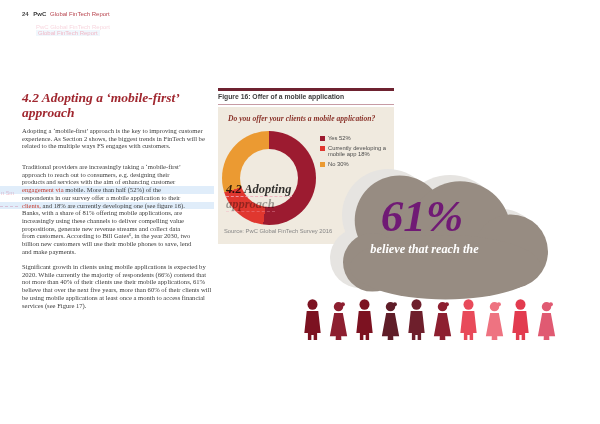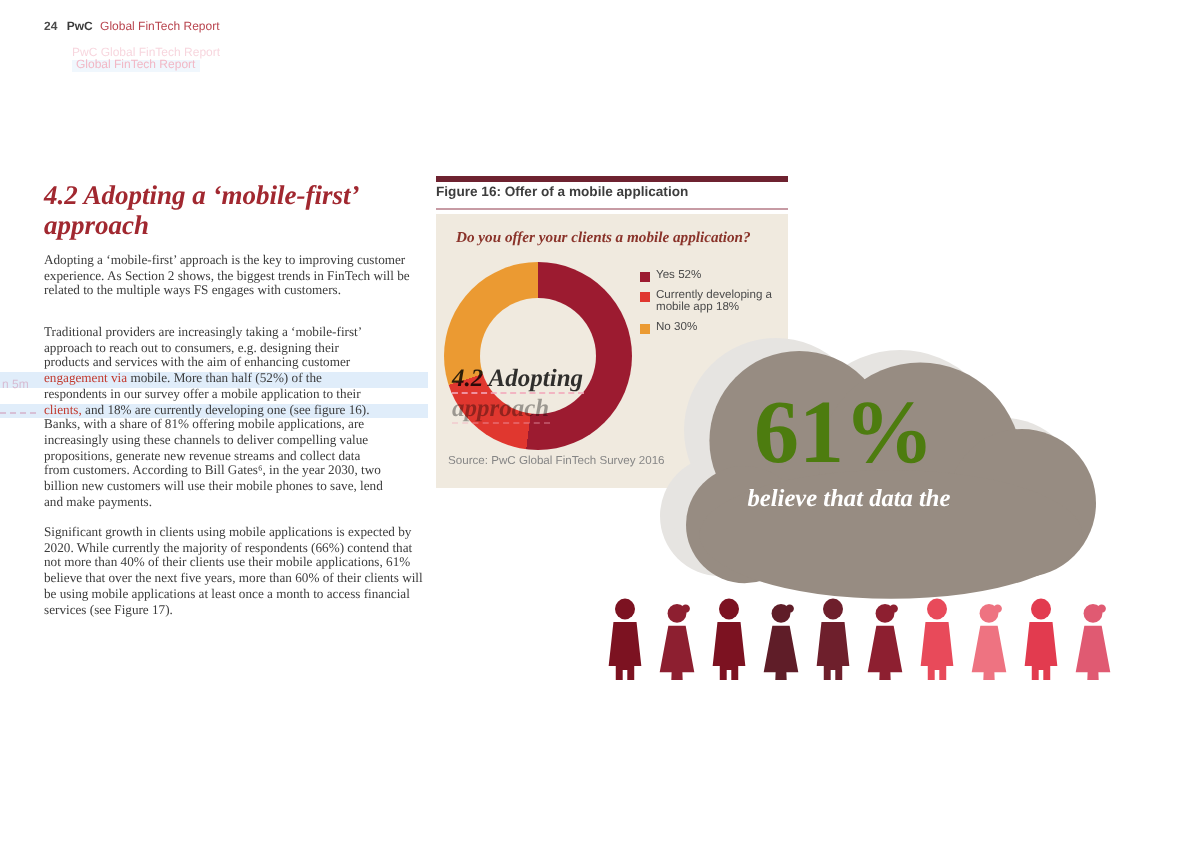--- a/index.html
+++ b/index.html
@@ -45,21 +45,21 @@
   .donut{left:222px;top:131px;width:94px;height:94px;border-radius:50%;}
   .donut-hole{left:240px;top:149px;width:58px;height:58px;border-radius:50%;background:#f0eadf;}
   .legend{left:320px;top:135px;width:68px;font-family:"Liberation Sans",sans-serif;font-size:5.8px;line-height:6.6px;color:#4a4a4a;}
   .legend-item{display:flex;gap:3px;margin-bottom:3px;}
   .legend-swatch{width:5px;height:5px;flex:none;margin-top:1px;}
   .fig-source{left:224px;top:228px;font-family:"Liberation Sans",sans-serif;font-size:5.8px;color:#868686;white-space:nowrap;}
 
   
   .cloud-back{left:330px;top:163px;z-index:1;}
   .cloud-front{left:343px;top:169px;z-index:2;}
-  .stat{left:362px;top:193px;width:120px;text-align:center;font-size:45px;line-height:46px;font-weight:bold;color:#4d7c0f;z-index:3;}
+  .stat{left:362px;top:193px;width:120px;text-align:center;font-size:45px;line-height:46px;font-weight:bold;font-style:italic;color:#701a75;z-index:3;}
   .stat-cap{left:352px;top:243px;width:145px;text-align:center;font-size:12.3px;line-height:13.4px;font-weight:bold;font-style:italic;color:#ffffff;z-index:3;}
 
   
   .people{left:300px;top:297px;width:266px;height:61px;display:flex;align-items:flex-end;gap:1px;z-index:3;}
   .people svg{display:block;}
 
   
   .caption{left:296px;top:359px;width:285px;font-size:14.6px;line-height:15.6px;font-weight:bold;font-style:italic;color:#5e2130;}
 </style>
 </head>
@@ -142,21 +142,21 @@
     <g>
       <circle cx="58" cy="52" r="46"></circle>
       <circle cx="120" cy="64" r="52"></circle>
       <circle cx="172" cy="84" r="38"></circle>
       <circle cx="30" cy="95" r="30"></circle>
       <ellipse cx="105" cy="100" rx="98" ry="33"></ellipse>
     </g>
   </svg>
   <div class="abs stat">61%</div>
   <div class="abs stat-cap">
-    <span>believe that data the</span><br>
+    <span>believe that reach the</span><br>
   </div>
 
   <div class="abs people" id="people">
       <span>
         <svg width="25" height="60" viewBox="0 0 26 60" preserveAspectRatio="none" style="fill:#7c1221">
           <circle cx="13" cy="6.5" r="5.2"></circle>
           <path d="M7,13 L19,13 L21.5,35 L17.8,35 L17.8,59 L14.2,59 L14.2,37 L11.8,37 L11.8,59 L8.2,59 L8.2,35 L4.5,35 Z"></path>
         </svg>
       </span>
       <span>

